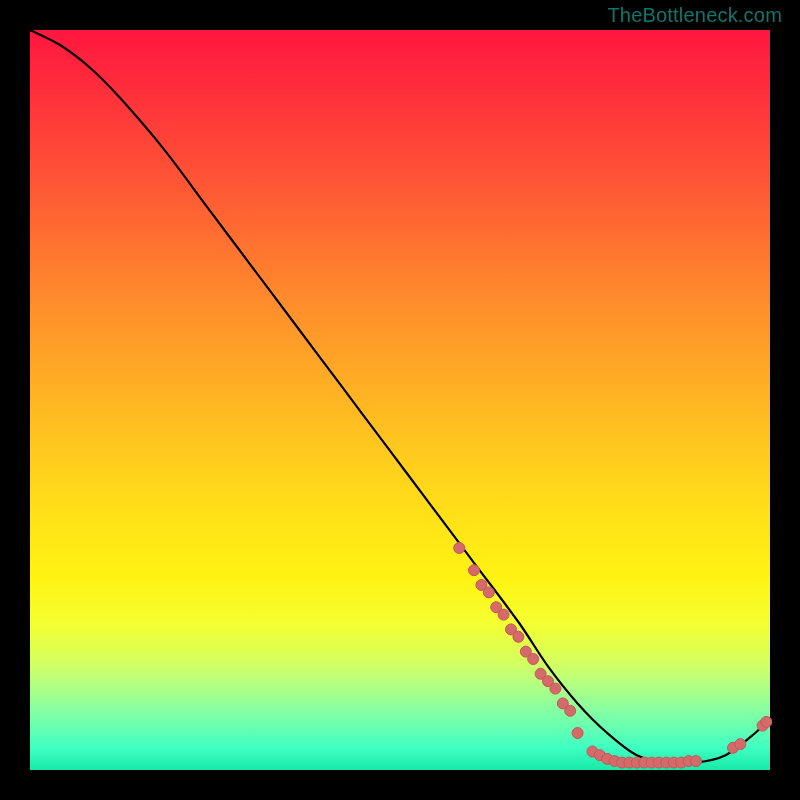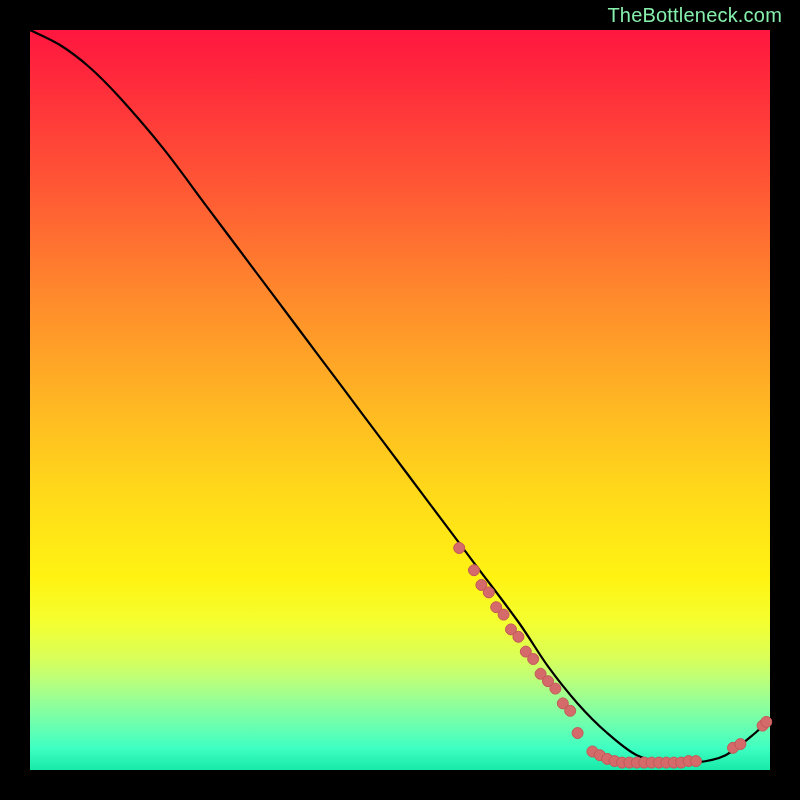--- a/index.html
+++ b/index.html
@@ -16,21 +16,21 @@
     top: 0;
     left: 0;
     width: 800px;
     height: 800px;
     background: #000;
   }
   .watermark {
     position: absolute;
     top: 4px;
     right: 18px;
-    color: #86efac;
+    color: #0f766e;
     font-size: 20px;
     font-weight: 400;
     letter-spacing: 0.2px;
     user-select: none;
   }
   .plot-area {
     position: absolute;
     left: 30px;
     top: 30px;
     width: 740px;

